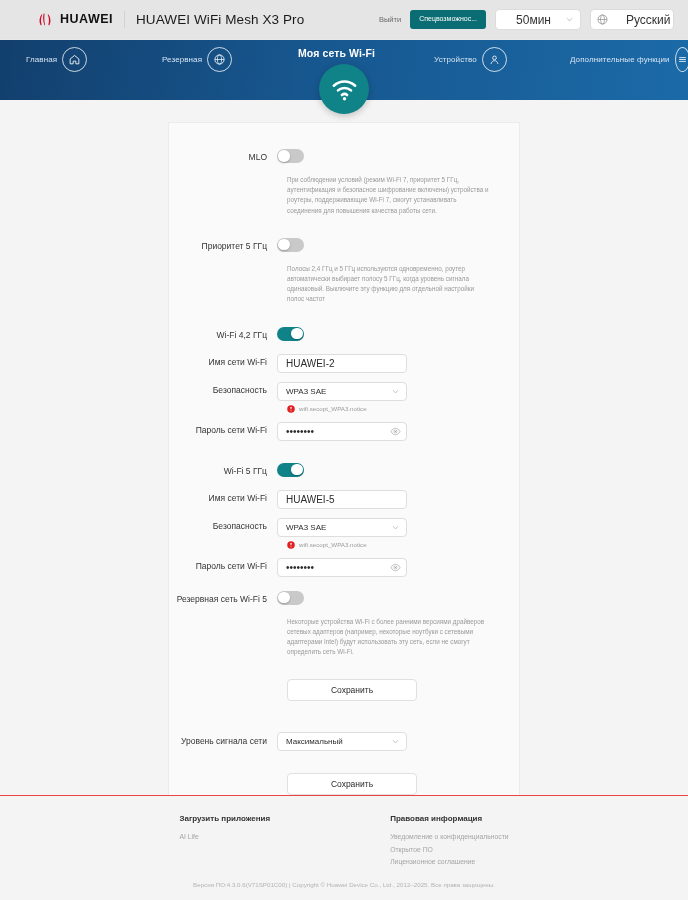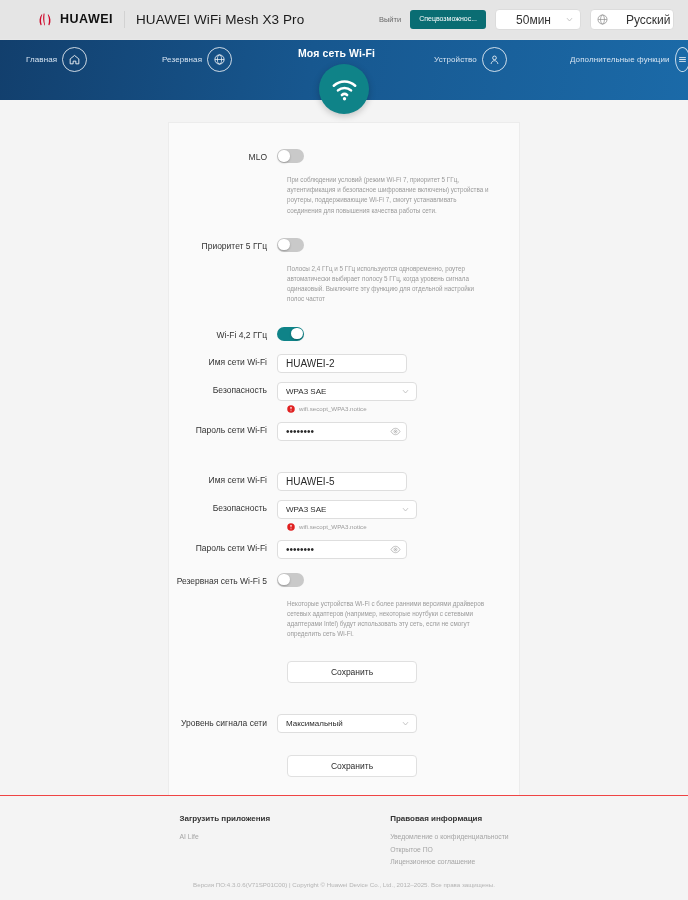--- a/index.html
+++ b/index.html
@@ -107,21 +107,21 @@
   .toggle.on .knob { left: auto; right: 1.4px; }
 
   
   .inp {
     width: 130px; height: 19px; border: 1px solid #dedede;
     border-radius: 4px; background: #fff; font-size: 10px;
     color: #2b2b2b; padding: 0 8px; display: flex; align-items: center;
   }
   .inp.with-ic { justify-content: space-between; padding-right: 5px; }
   .sel {
-    width: 140px; height: 19px; border: 1px solid #dedede;
+    width: 130px; height: 19px; border: 1px solid #dedede;
     border-radius: 4px; background: #fff; font-size: 8px;
     color: #2b2b2b; padding: 0 6px 0 8px; cursor: pointer;
     display: flex; align-items: center; justify-content: space-between;
   }
   .eye { width: 11px; height: 11px; opacity: .55; cursor: pointer; }
 
   .err-row { display: flex; align-items: center; margin: 4px 0 0 118px; gap: 4px; }
   .err-ic { width: 8px; height: 8px; flex: none; }
   .err-txt { font-size: 6.2px; color: #9a9a9a; }
 
@@ -299,20 +299,24 @@
               <path d="M1.8 10 C4.3 5.8 7 4.2 10 4.2 C13 4.2 15.7 5.8 18.2 10 C15.7 14.2 13 15.8 10 15.8 C7 15.8 4.3 14.2 1.8 10 Z" fill="none" stroke="#555" stroke-width="1.2"></path>
               <circle cx="10" cy="10" r="2.7" fill="none" stroke="#555" stroke-width="1.2"></circle>
               <circle cx="10" cy="10" r="1.1" fill="#555"></circle>
             </svg>
           </div>
         </div>
       </div>
 
       <div class="spacer-l"></div>
 
+      <div class="row">
+        <div class="row-label">Wi-Fi 5 ГГц</div>
+        <div class="ctrl"><span class="toggle on"><span class="knob"></span></span></div>
+      </div>
       <div class="spacer-s"></div>
       <div class="row">
         <div class="row-label">Имя сети Wi-Fi</div>
         <div class="ctrl">
             <div class="inp">HUAWEI-5</div>
           </div>
       </div>
       <div class="spacer-s"></div>
       <div class="row">
         <div class="row-label">Безопасность</div>

